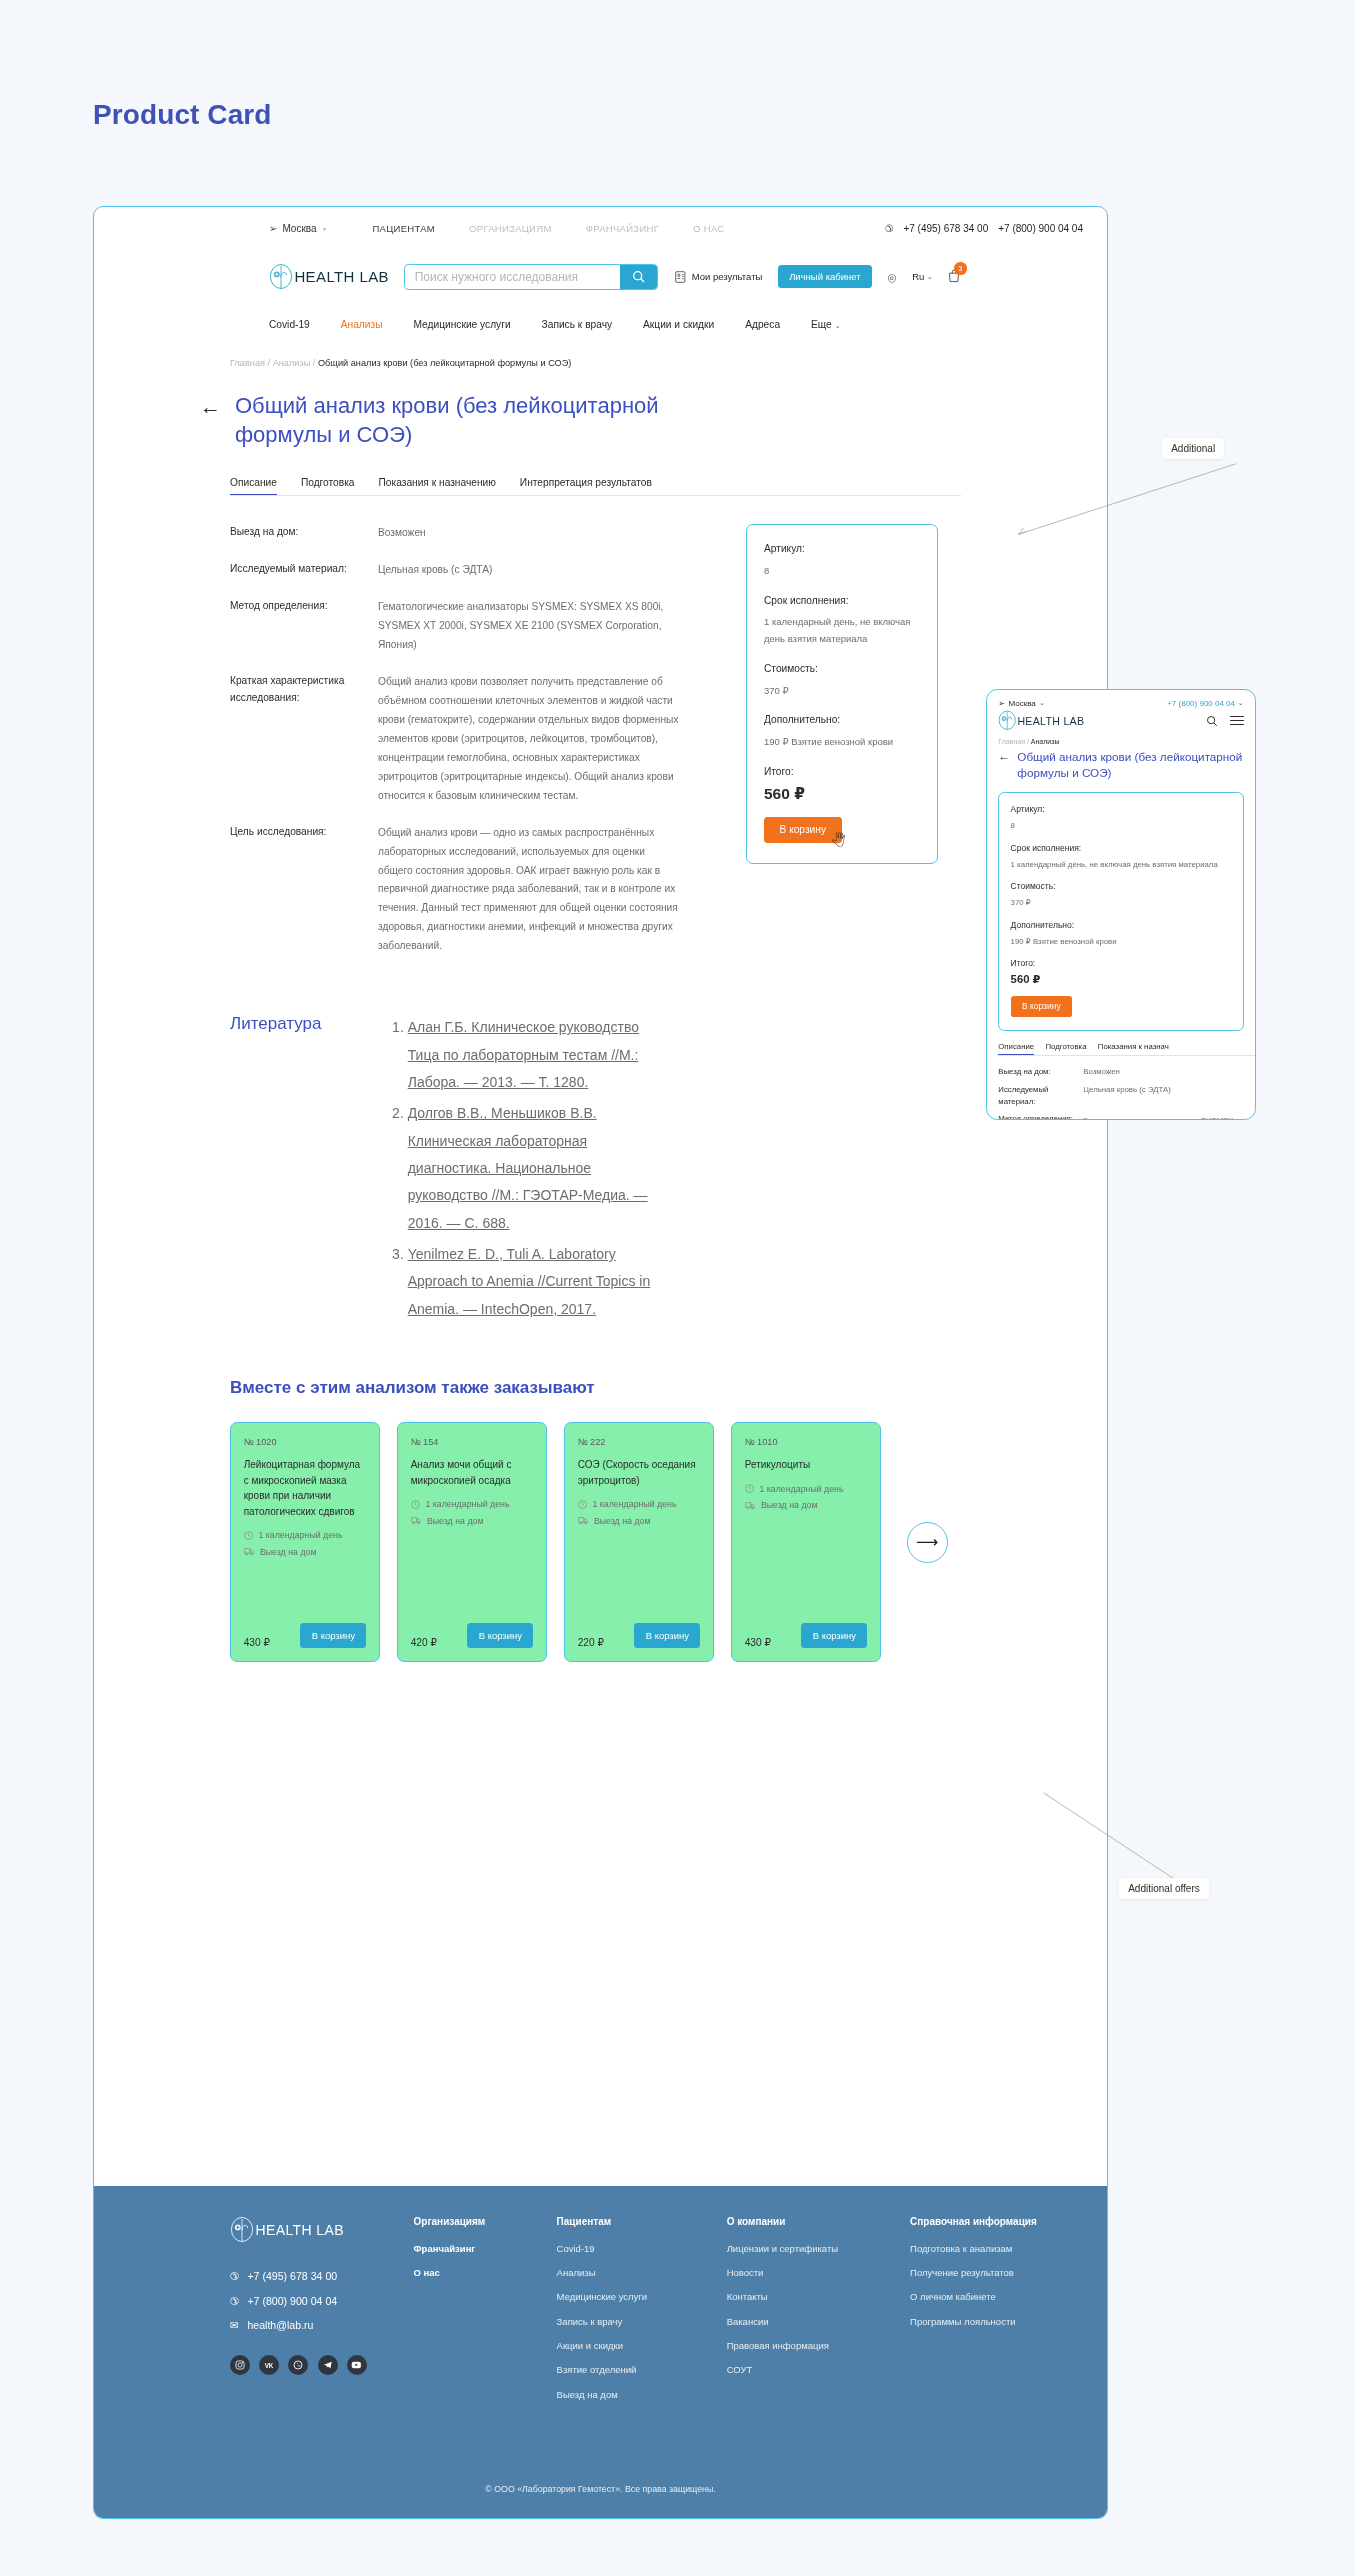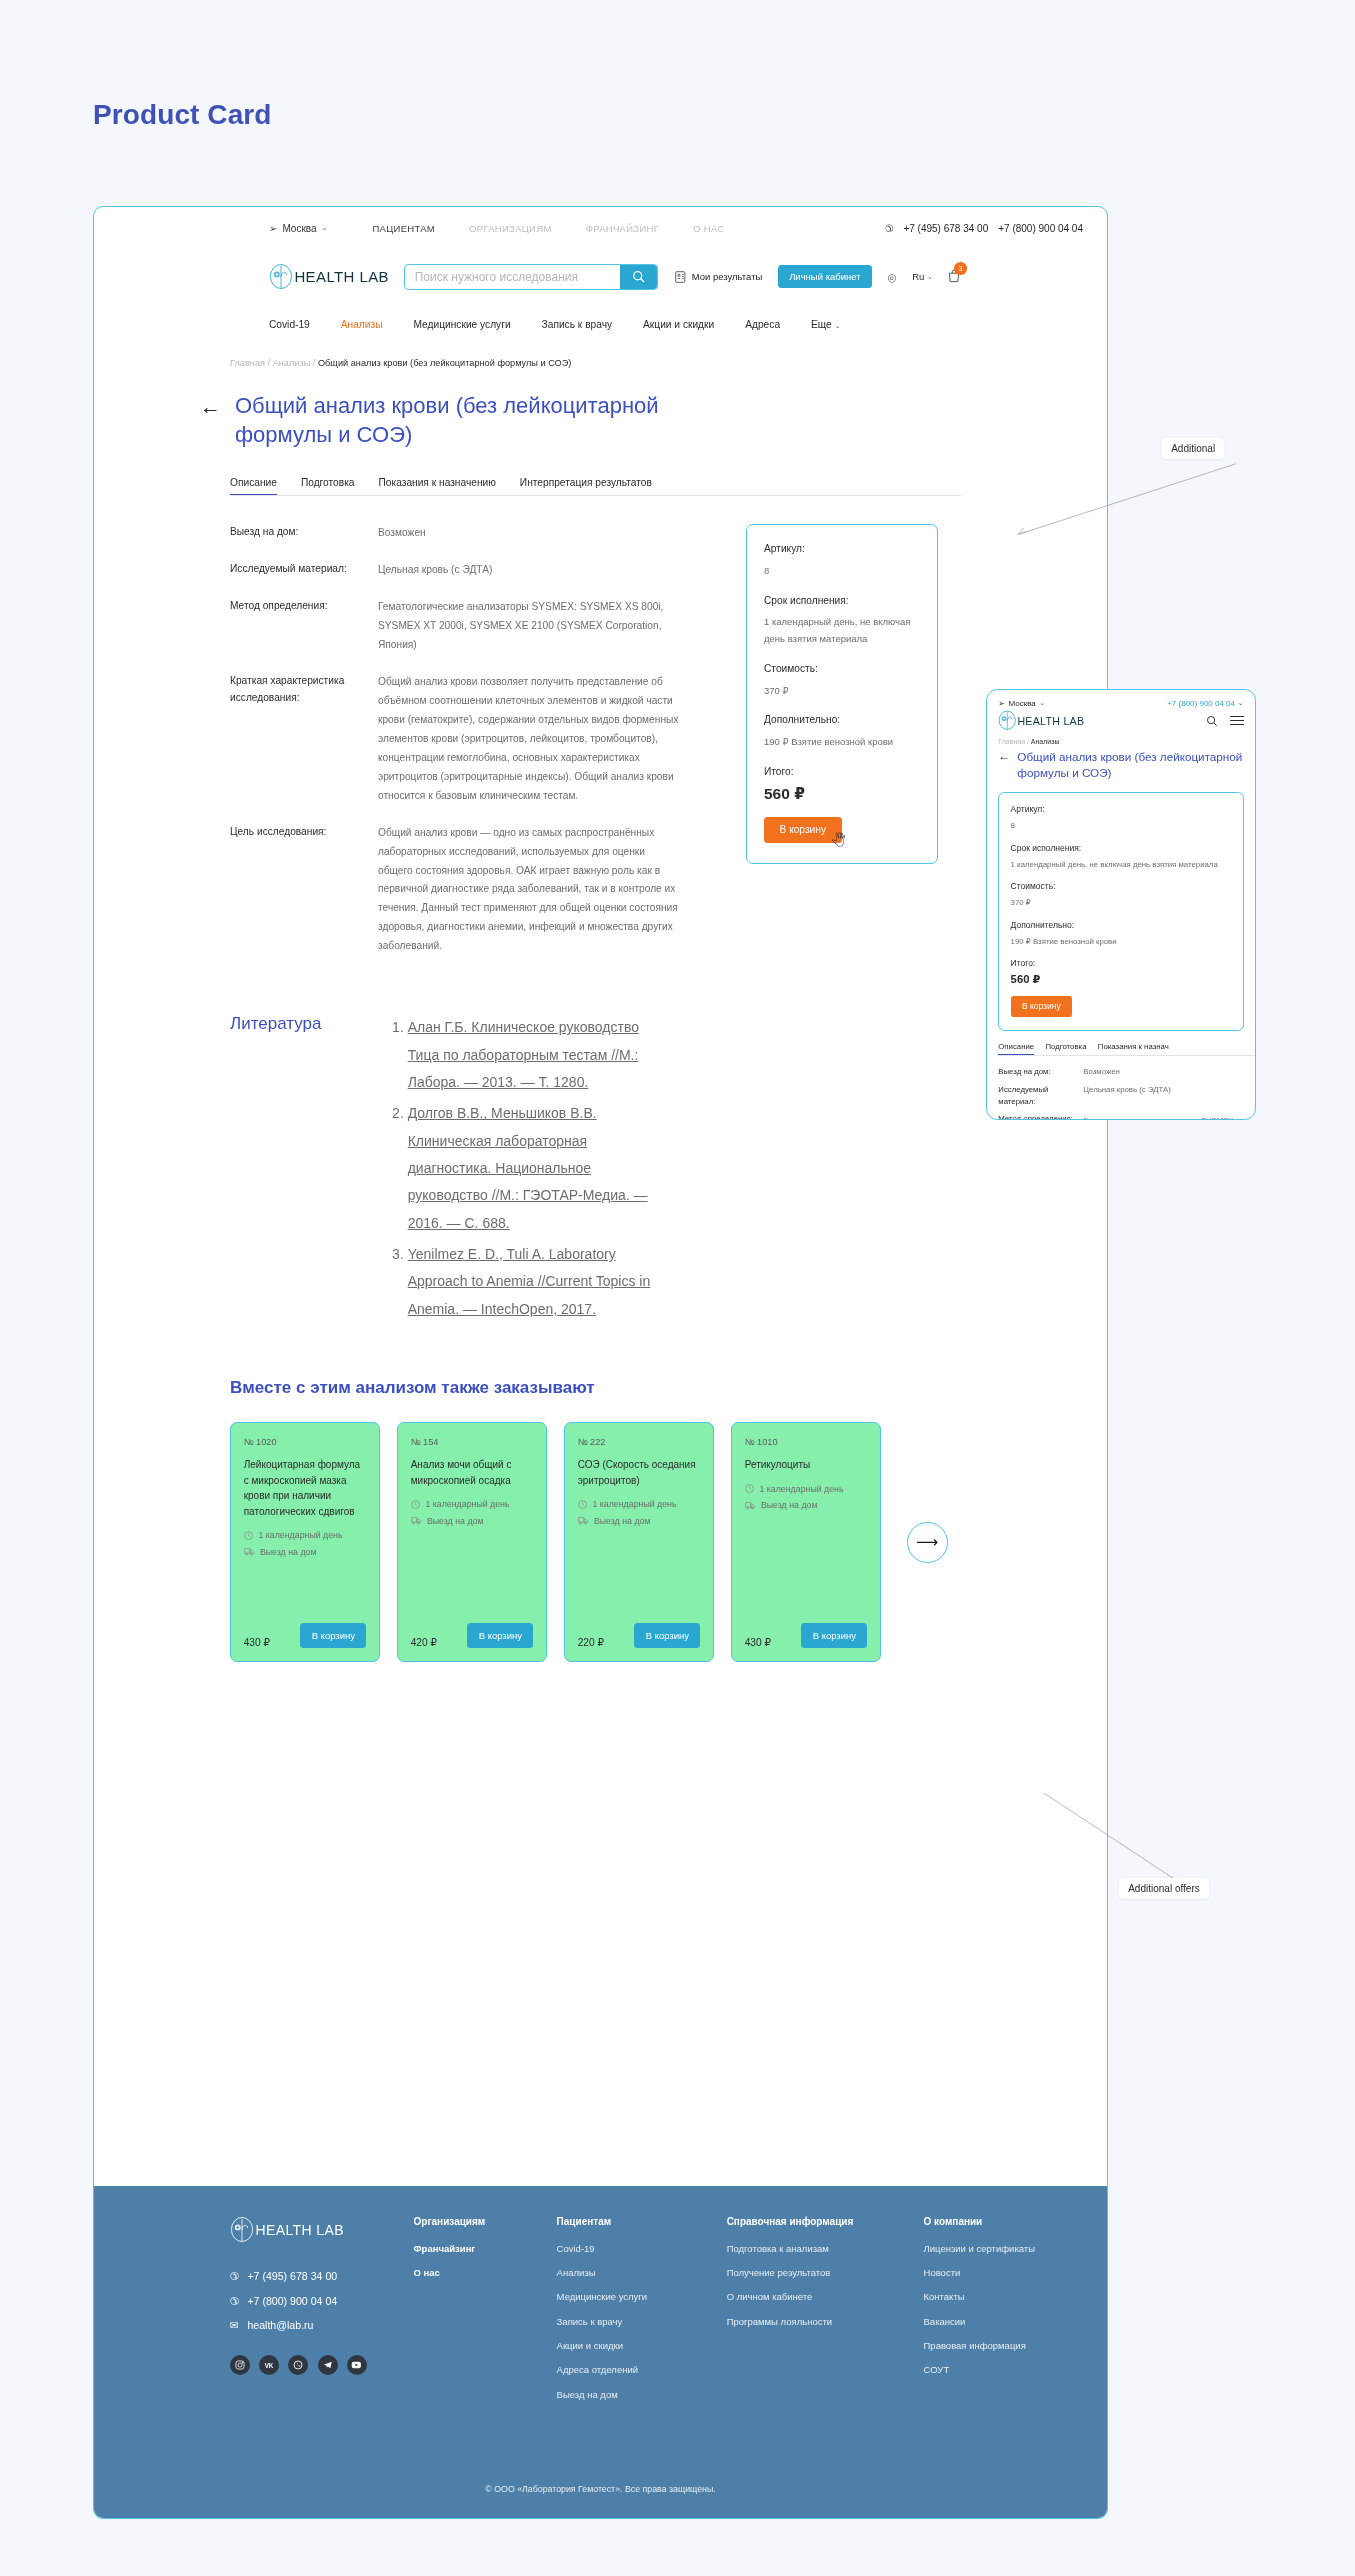--- a/index.html
+++ b/index.html
@@ -507,40 +507,40 @@
           <a href="#">О нас</a>
         </div>
 
         <div class="fcol w2">
           <div class="h">Пациентам</div>
           <a href="#">Covid-19</a>
           <a href="#">Анализы</a>
           <a href="#">Медицинские услуги</a>
           <a href="#">Запись к врачу</a>
           <a href="#">Акции и скидки</a>
-          <a href="#">Адреса отделений</a>
+          <a href="#">Взятие отделений</a>
           <a href="#">Выезд на дом</a>
-        </div>
-
-        <div class="fcol w3">
-          <div class="h">Справочная информация</div>
-          <a href="#">Подготовка к анализам</a>
-          <a href="#">Получение результатов</a>
-          <a href="#">О личном кабинете</a>
-          <a href="#">Программы лояльности</a>
         </div>
 
         <div class="fcol w4">
           <div class="h">О компании</div>
           <a href="#">Лицензии и сертификаты</a>
           <a href="#">Новости</a>
           <a href="#">Контакты</a>
           <a href="#">Вакансии</a>
           <a href="#">Правовая информация</a>
           <a href="#">СОУТ</a>
+        </div>
+
+        <div class="fcol w3">
+          <div class="h">Справочная информация</div>
+          <a href="#">Подготовка к анализам</a>
+          <a href="#">Получение результатов</a>
+          <a href="#">О личном кабинете</a>
+          <a href="#">Программы лояльности</a>
         </div>
       </div>
       <div class="copyright">© ООО «Лаборатория Гемотест». Все права защищены.</div>
     </div>
   </div>
 
   <div class="mobile">
     <div class="m-top">
       <div class="m-geo">
         <span>➢</span>

